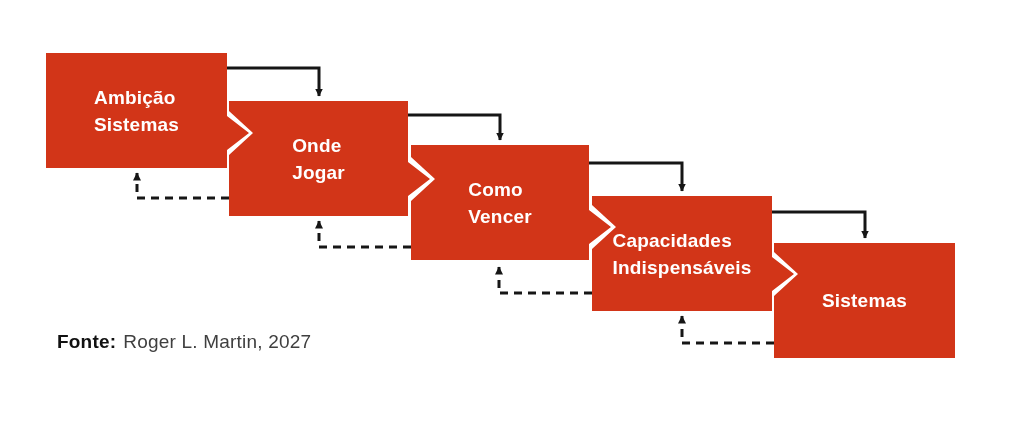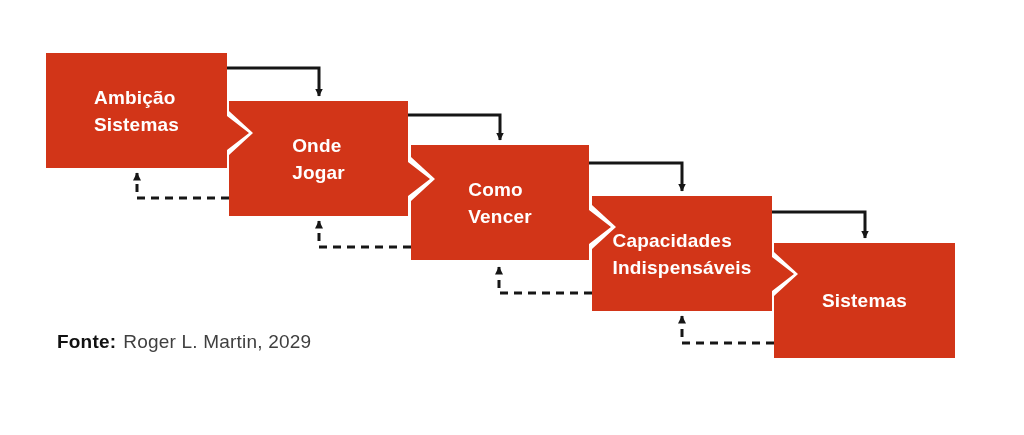--- a/index.html
+++ b/index.html
@@ -138,16 +138,16 @@
     <path class="solid-arrow" d="M589,163 H682 V191" marker-end="url(#ah)"></path>
     <path class="solid-arrow" d="M772,212 H865 V238" marker-end="url(#ah)"></path>
 
     <path class="dashed-arrow" d="M229,198 H137 V173" marker-end="url(#ah)"></path>
     <path class="dashed-arrow" d="M411,247 H319 V221" marker-end="url(#ah)"></path>
     <path class="dashed-arrow" d="M592,293 H499 V267" marker-end="url(#ah)"></path>
     <path class="dashed-arrow" d="M774,343 H682 V316" marker-end="url(#ah)"></path>
   </svg>
 
   <div class="source">
-    <span class="source-label">Fonte:</span><span>Roger L. Martin, 2029</span>
+    <span class="source-label">Fonte:</span><span>Roger L. Martin, 2027</span>
   </div>
 
 </div>
 
 </body></html>

